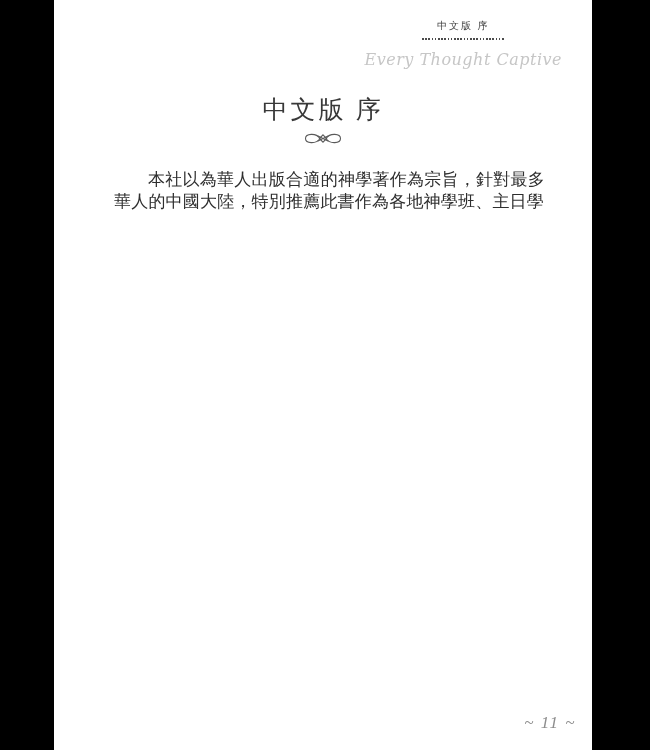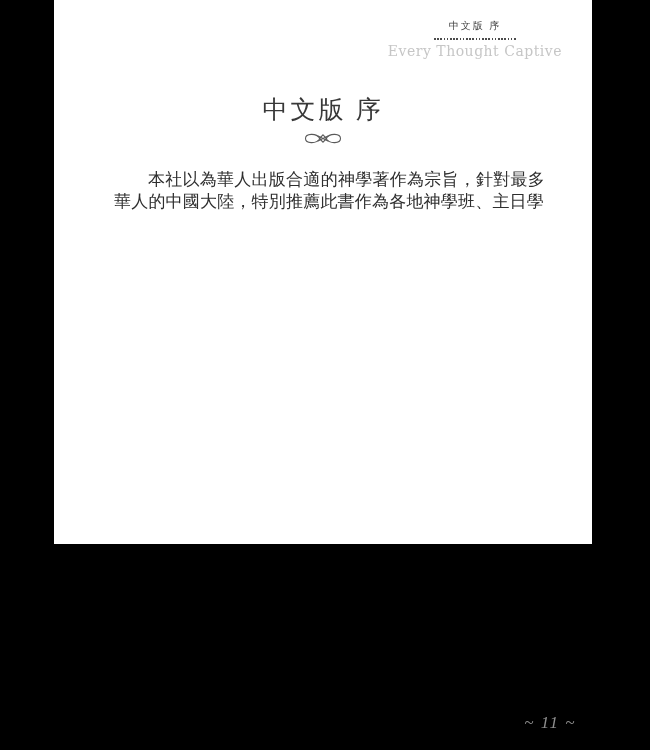--- a/index.html
+++ b/index.html
@@ -11,21 +11,21 @@
     overflow: hidden;
   }
   .scan-bar {
     position: absolute; top: 0; height: 750px; background: #000; z-index: 3;
   }
   .scan-bar.left  { left: 0;  width: 54px; }
   .scan-bar.right { left: 592px; width: 58px; }
   .page {
     position: absolute;
     left: 54px; top: 0;
-    width: 538px; height: 544px;
+    width: 538px; height: 750px;
     background: #fff;
     z-index: 1;
   }
   
   .running-header {
     position: absolute;
     top: 19px; right: 30px;
     display: flex; flex-direction: column; align-items: center;
     z-index: 2;
   }
@@ -35,23 +35,24 @@
     color: #3f3f3f;
     white-space: nowrap;
     line-height: 14px;
   }
   .dotted-rule {
     width: 82px; height: 2px;
     margin-top: 5px;
     background: repeating-linear-gradient(90deg, #4c4c4c 0 1.6px, transparent 1.6px 3.2px);
   }
   .script-title {
-    margin-top: 3px;
+    margin-top: 10px;
     font-family: "DejaVu Serif", serif;
-    font-size: 14px;
+    font-style: italic;
+    font-size: 16px;
     letter-spacing: 0.5px;
     color: #c6c6c6;
     white-space: nowrap;
   }
   
   .chapter-title {
     position: absolute;
     top: 93px; left: 0; width: 100%;
     text-align: center;
     font-size: 25px;

